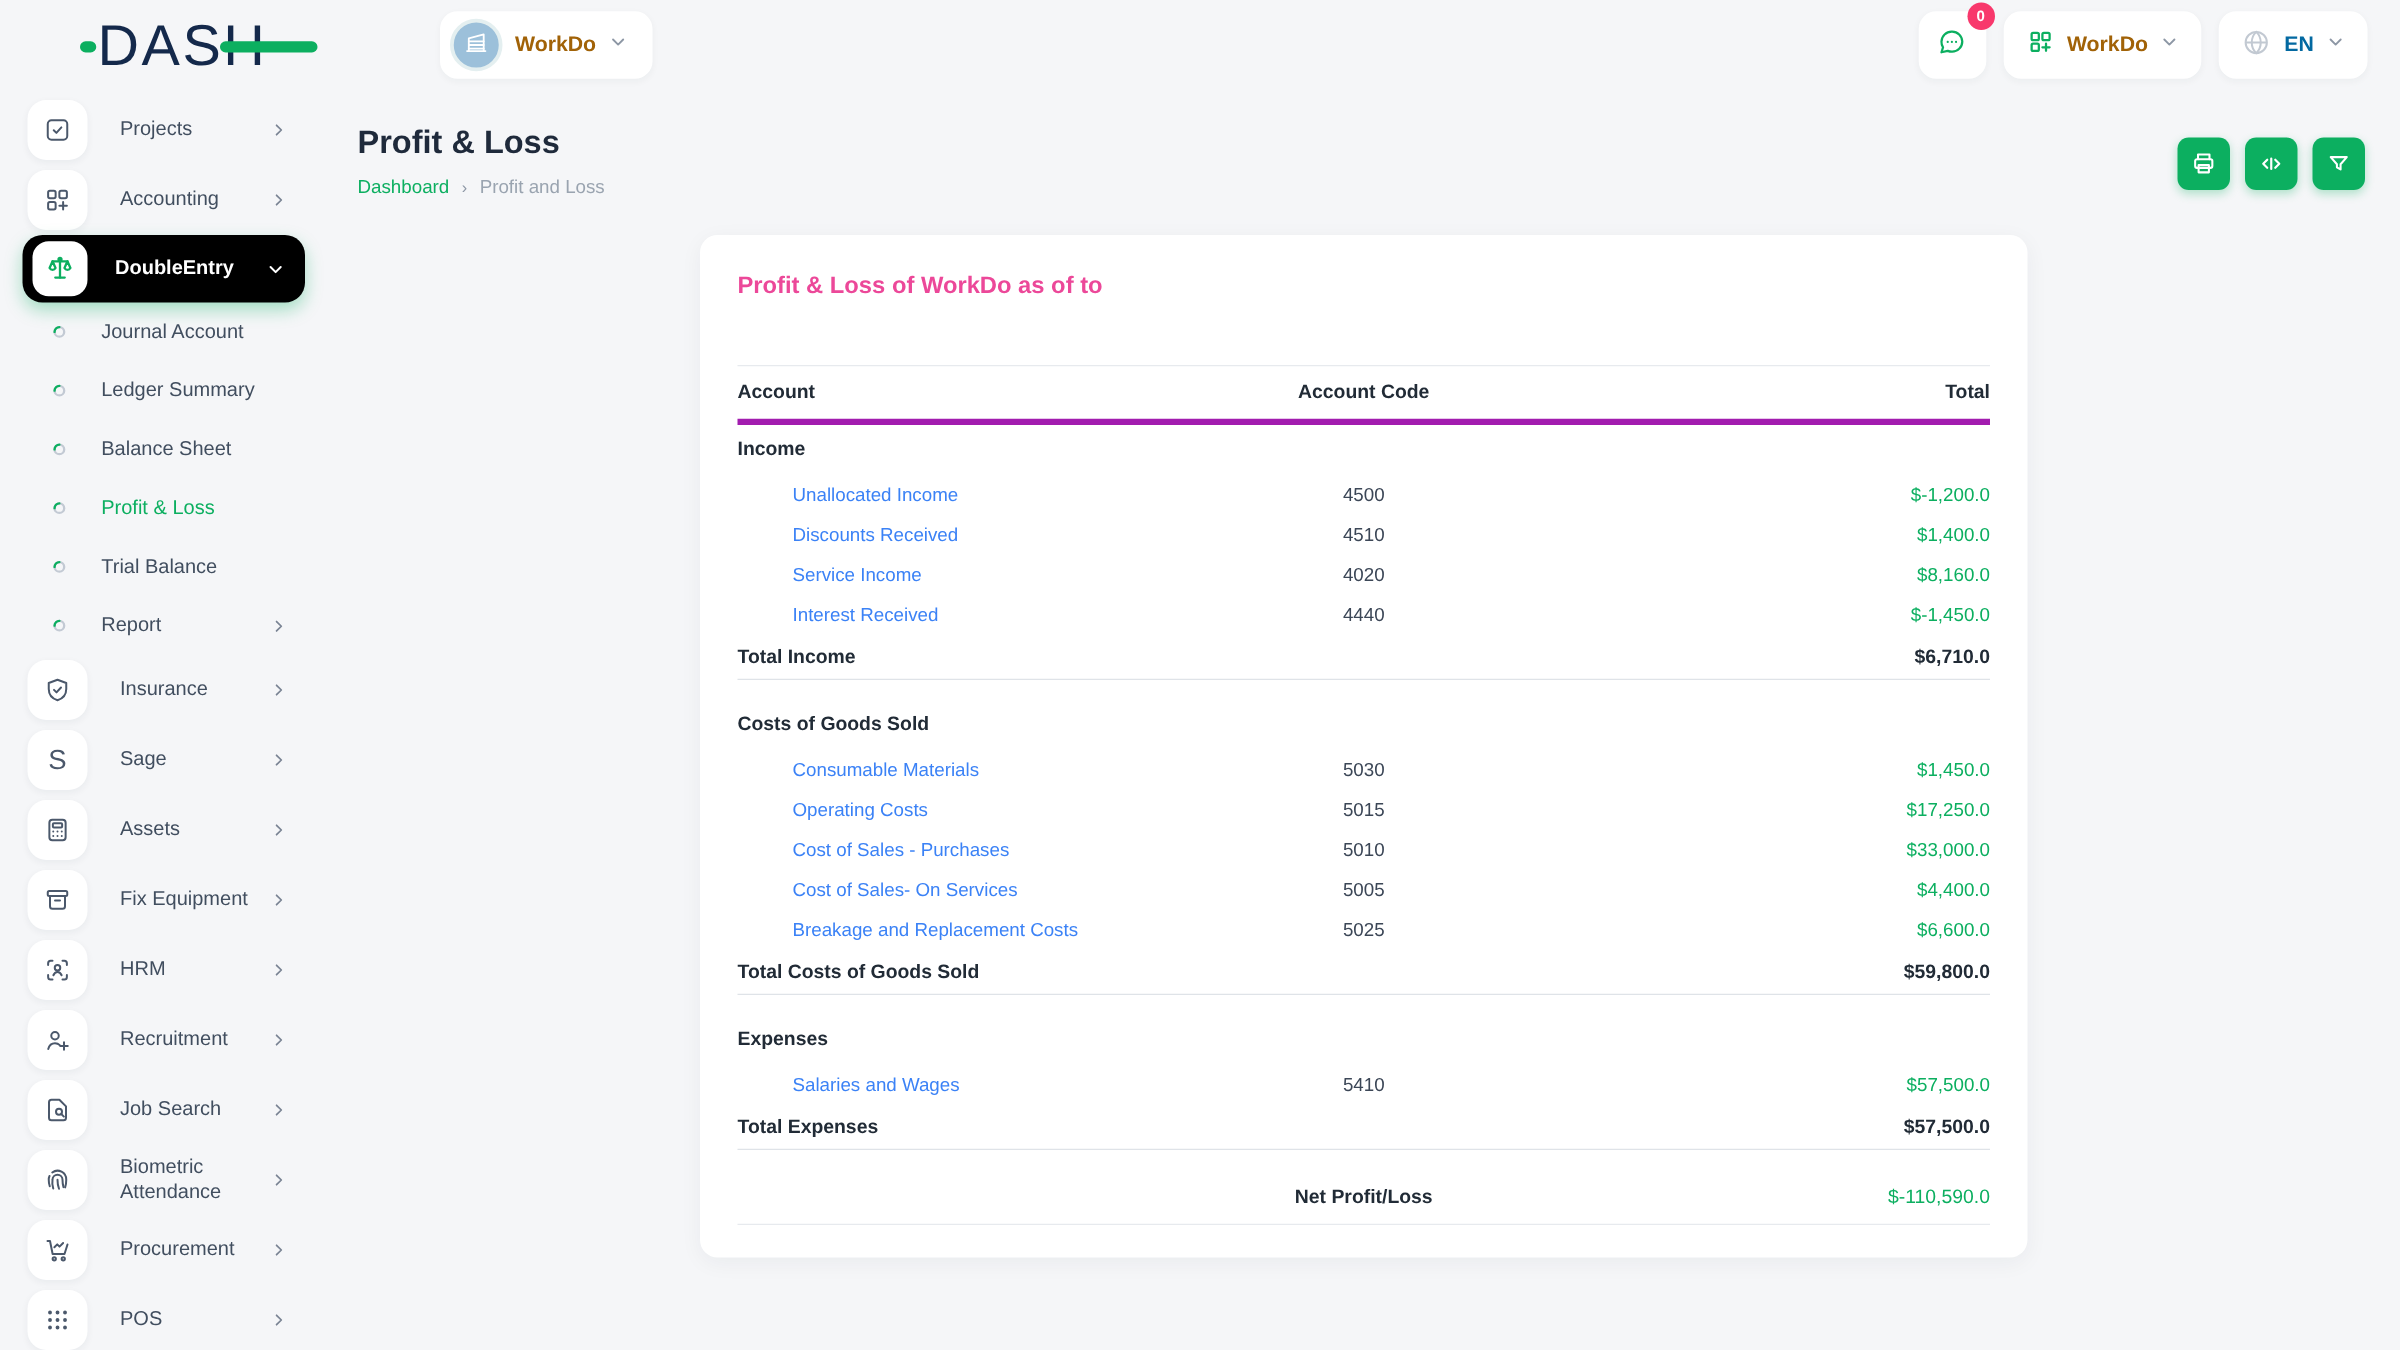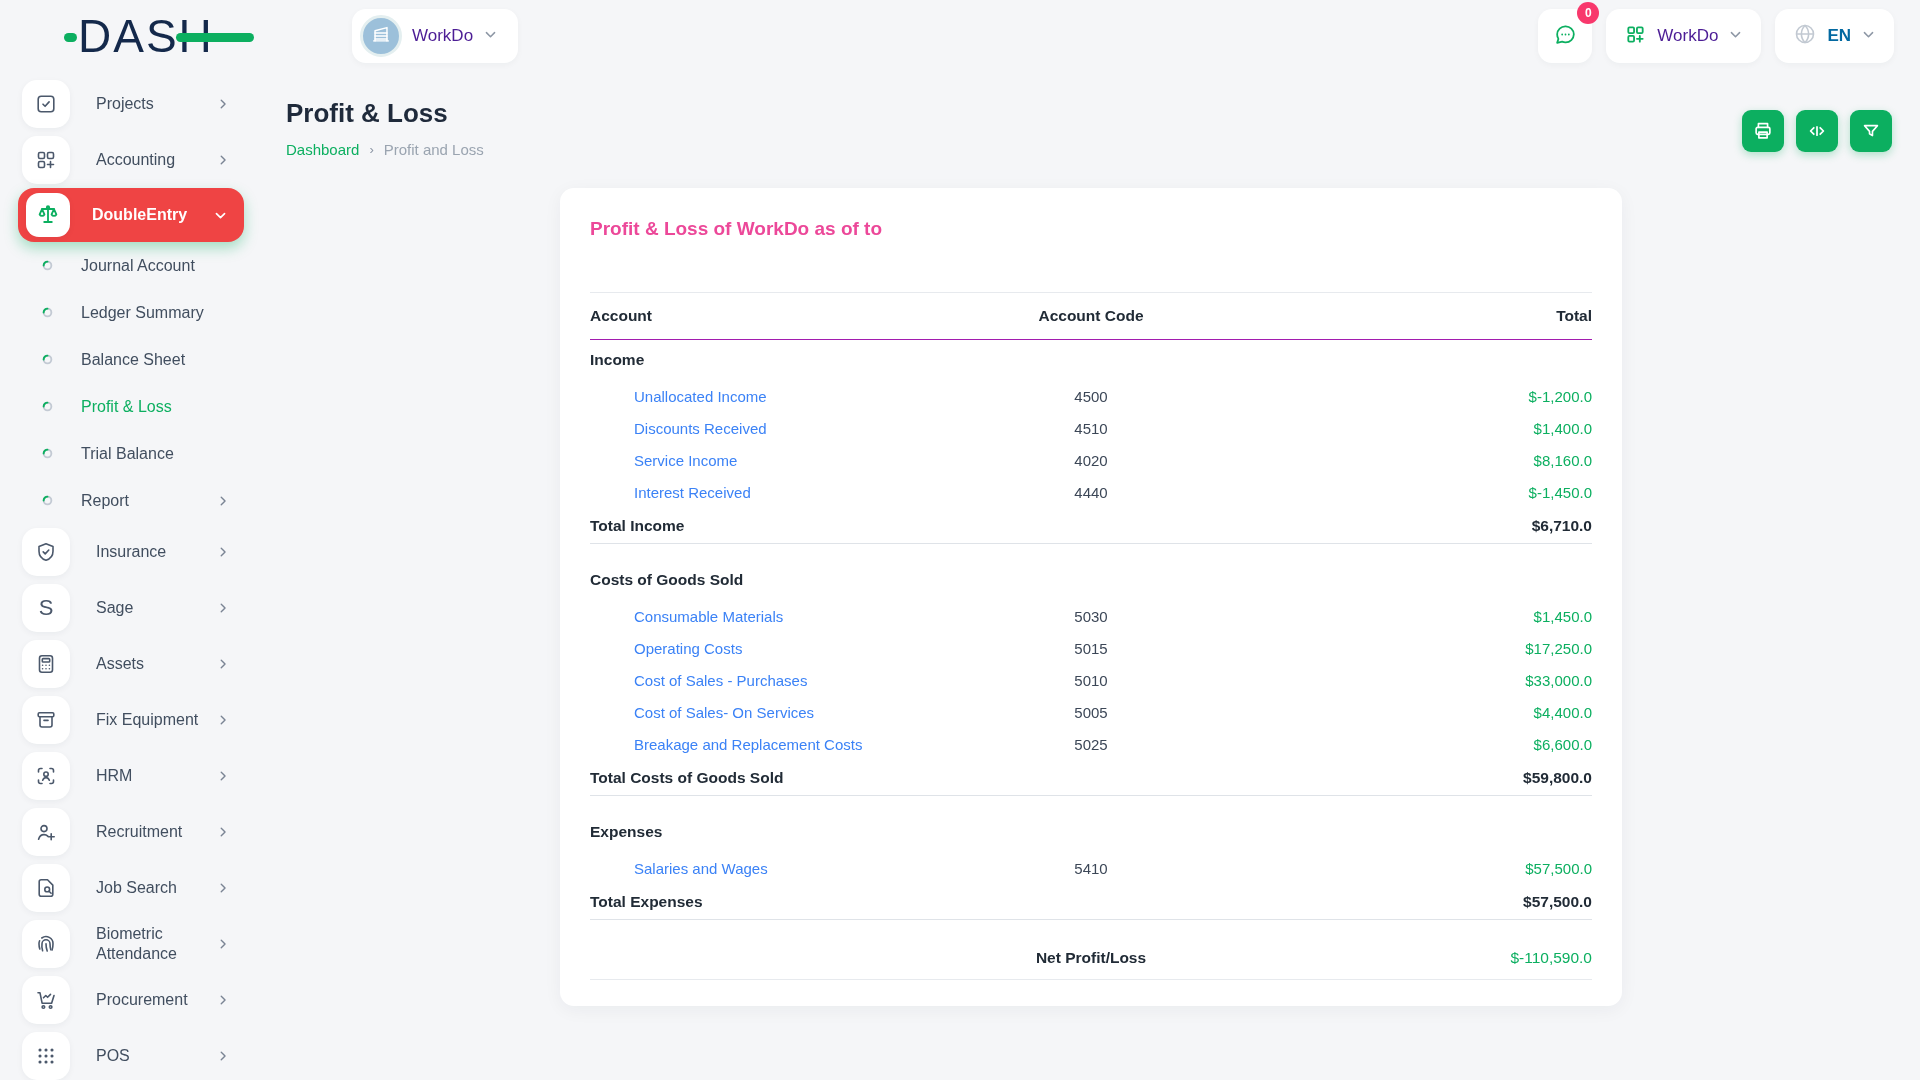--- a/index.html
+++ b/index.html
@@ -32,21 +32,21 @@
     background: #ffffff; border-radius: 14px; height: 54px;
     display: flex; align-items: center; gap: 10px; padding: 0 18px;
     box-shadow: 0 2px 6px rgba(20,40,60,0.04); cursor: pointer;
   }
   .workspace-pill { margin-left: 88px; padding: 0 20px 0 8px; }
   .ws-avatar {
     width: 42px; height: 42px; border-radius: 50%;
     background: #9cc0da; border: 3px solid #e4eff0;
     display: flex; align-items: center; justify-content: center;
   }
-  .pill-label { font-size: 17px; color: #4c1d95; font-weight: 400; }
+  .pill-label { font-size: 17px; color: #a16207; font-weight: 700; }
   .header-right { margin-left: auto; display: flex; align-items: center; gap: 14px; margin-right: 26px; }
   .icon-pill { width: 54px; justify-content: center; padding: 0; position: relative; }
   .badge {
     position: absolute; top: -7px; right: -7px; min-width: 22px; height: 22px;
     background: #f8386c; color: #fff; font-size: 12px; font-weight: 700;
     border-radius: 50%; display: flex; align-items: center; justify-content: center;
   }
   .green-text { color: #0369a1; font-weight: 600; }
 
   
@@ -62,21 +62,21 @@
     width: 48px; height: 48px; border-radius: 15px; background: #ffffff;
     box-shadow: 0 2px 6px rgba(20,40,60,0.05);
     display: flex; align-items: center; justify-content: center; flex: 0 0 48px;
   }
   .side-label {
     margin-left: 26px; font-size: 16px; color: #414e5f; line-height: 20px;
     max-width: 122px;
   }
   .side-chevron { position: absolute; right: 32px; display: flex; }
   .side-item.active-parent {
-    background: #ef4444; border-radius: 16px; margin: 0 18px 0 18px;
+    background: #000000; border-radius: 16px; margin: 0 18px 0 18px;
     padding-left: 8px; height: 54px; box-shadow: 0 6px 14px rgba(12,175,96,0.35);
   }
   .side-item.active-parent .side-tile { width: 44px; height: 44px; border-radius: 13px; flex-basis: 44px; }
   .side-item.active-parent .side-label { color: #ffffff; font-weight: 700; margin-left: 22px; }
   .side-item.active-parent .side-chevron { right: 16px; }
   .side-sub {
     display: flex; align-items: center; height: 47px; padding-left: 42px;
     cursor: pointer; position: relative;
   }
   .side-sub .side-label { margin-left: 28px; max-width: 150px; }
@@ -99,21 +99,21 @@
   
   .card {
     width: 1062px; margin: 30px auto 0 auto; background: #ffffff;
     border-radius: 14px; box-shadow: 0 4px 18px rgba(20,40,60,0.05);
     padding: 30px 30px 26px 30px;
   }
   .card-title { font-size: 19px; font-weight: 700; color: #ec4899; }
   .report { margin-top: 52px; }
   .t-row { display: grid; grid-template-columns: 1fr 1fr 1fr; align-items: center; }
   .t-head {
-    height: 48px; border-top: 1px solid #e7eaee; border-bottom: 1px solid #a21caf;
+    height: 48px; border-top: 1px solid #e7eaee; border-bottom: 5px solid #a21caf;
     font-weight: 700; color: #212b36; font-size: 15.5px; gap: 43px;
   }
   .col-account { text-align: left; }
   .col-code { text-align: center; }
   .col-total { text-align: right; }
   .section-title { height: 40px; font-weight: 700; color: #212b36; font-size: 15.5px; display: flex; align-items: center; }
   .data-row { height: 32px; font-size: 15px; }
   .data-row .acct-link { color: #3b82f6; text-decoration: none; cursor: pointer; padding-left: 44px; }
   .data-row .col-code { color: #3c4757; }
   .data-row .col-total { color: #0caf60; }

